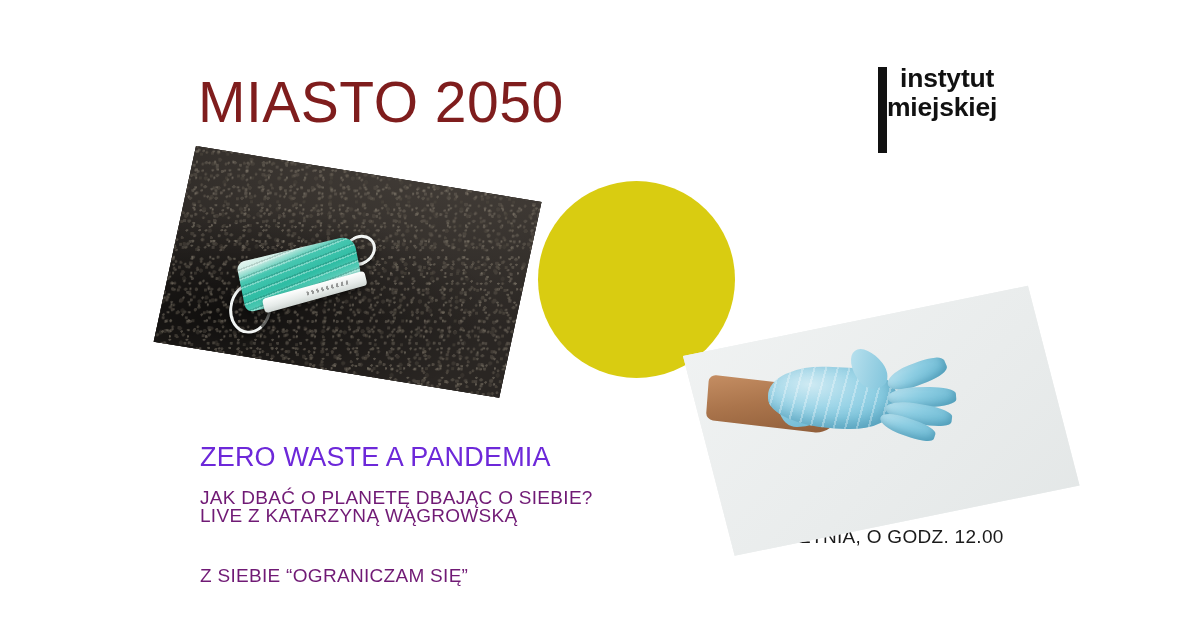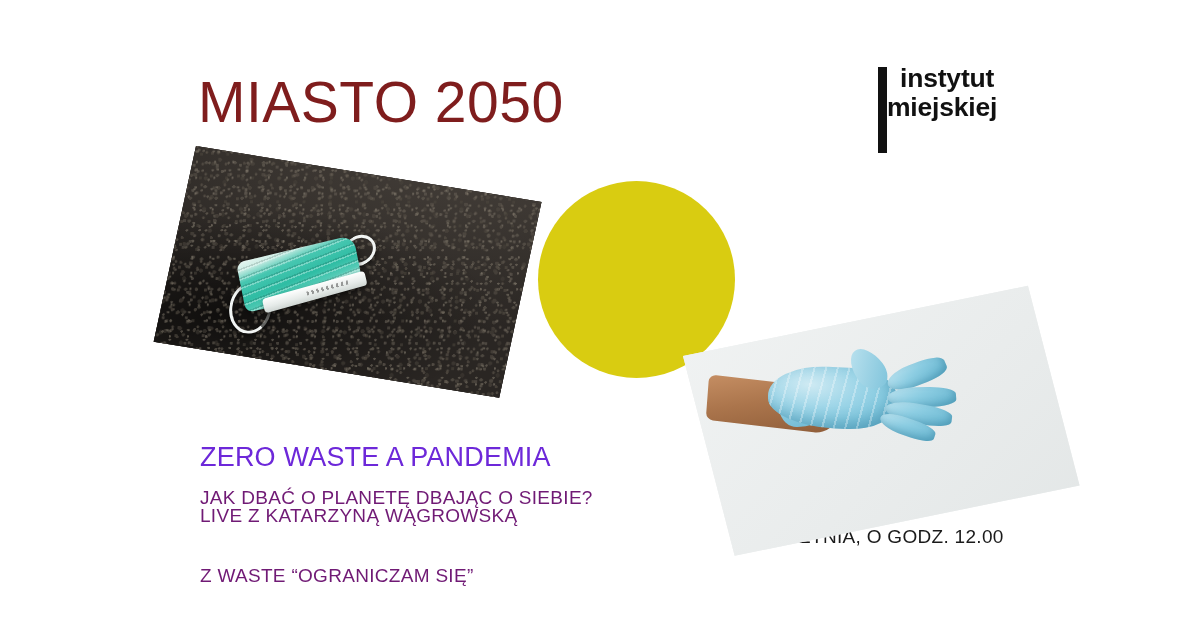--- a/index.html
+++ b/index.html
@@ -419,17 +419,17 @@
       </div>
     </div>
   </div>
 
   <div class="headline">ZERO WASTE A PANDEMIA</div>
 
   <div class="subline s1">JAK DBAĆ O PLANETĘ DBAJĄC O SIEBIE?</div>
 
   <div class="subline s2">LIVE Z KATARZYNĄ WĄGROWSKĄ</div>
 
-  <div class="subline s3">Z WASTE “OGRANICZAM SIĘ”</div>
+  <div class="subline s3">Z SIEBIE “OGRANICZAM SIĘ”</div>
 
   <div class="event-datetime">22 KWIETNIA, O GODZ. 12.00</div>
 
 </div>
 
 </body></html>

